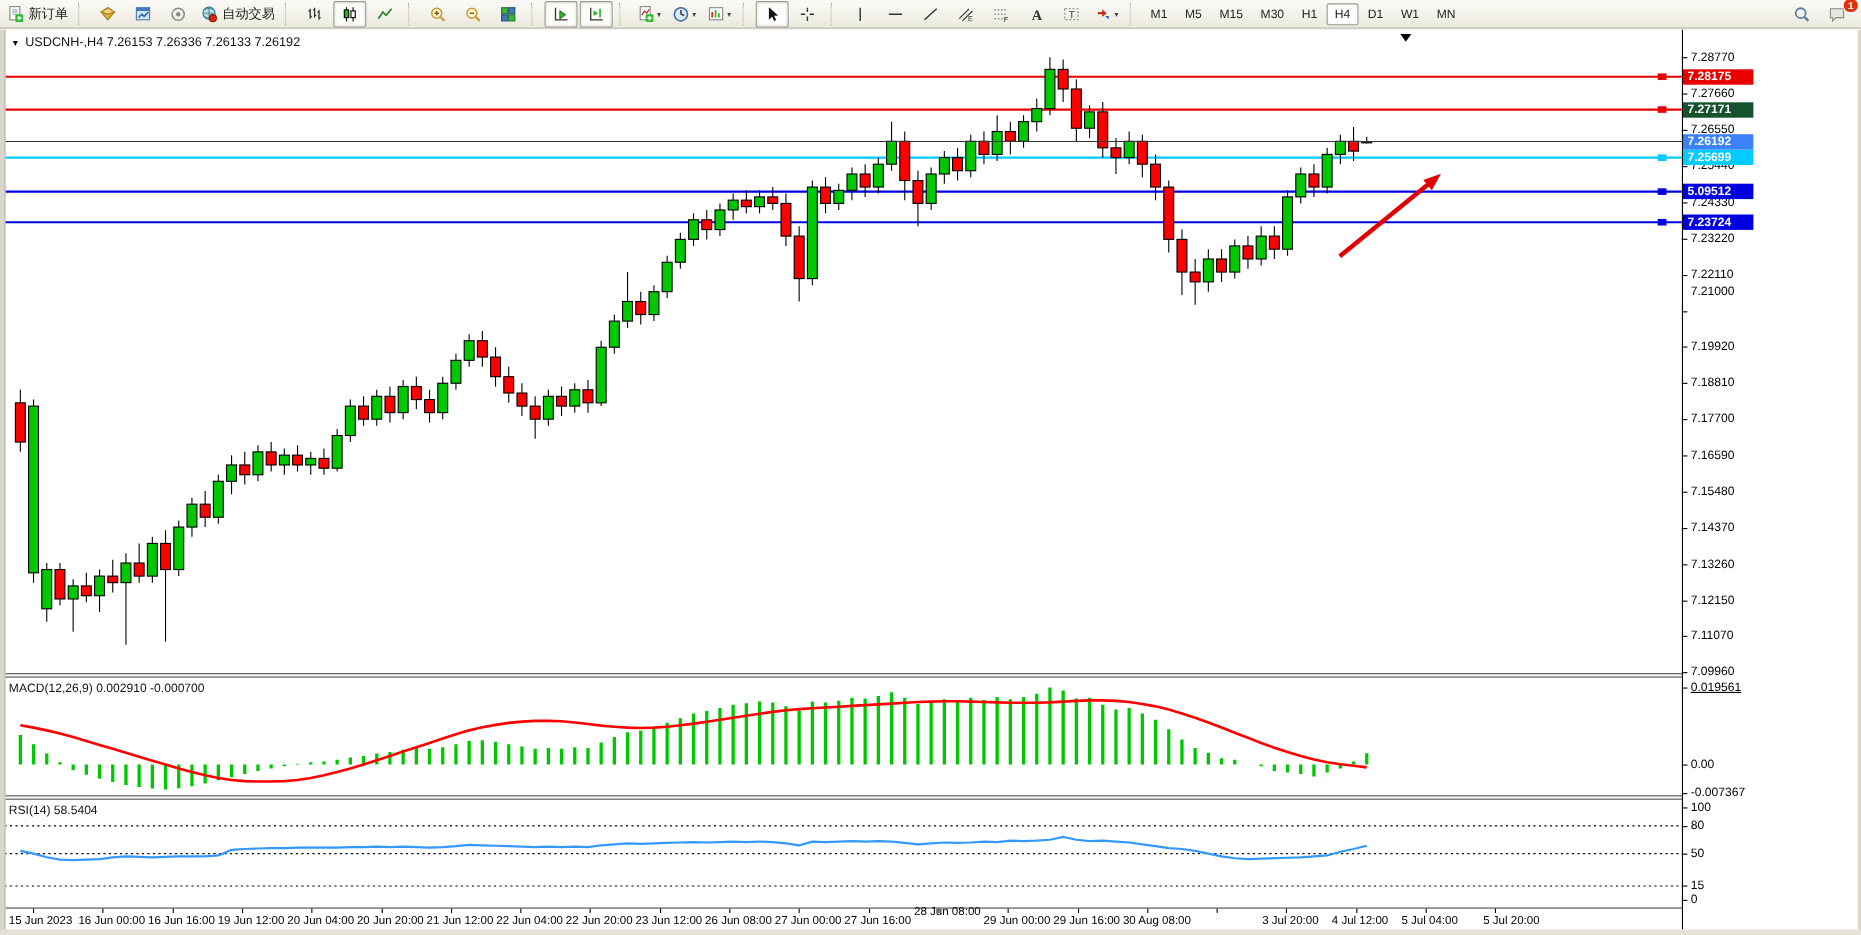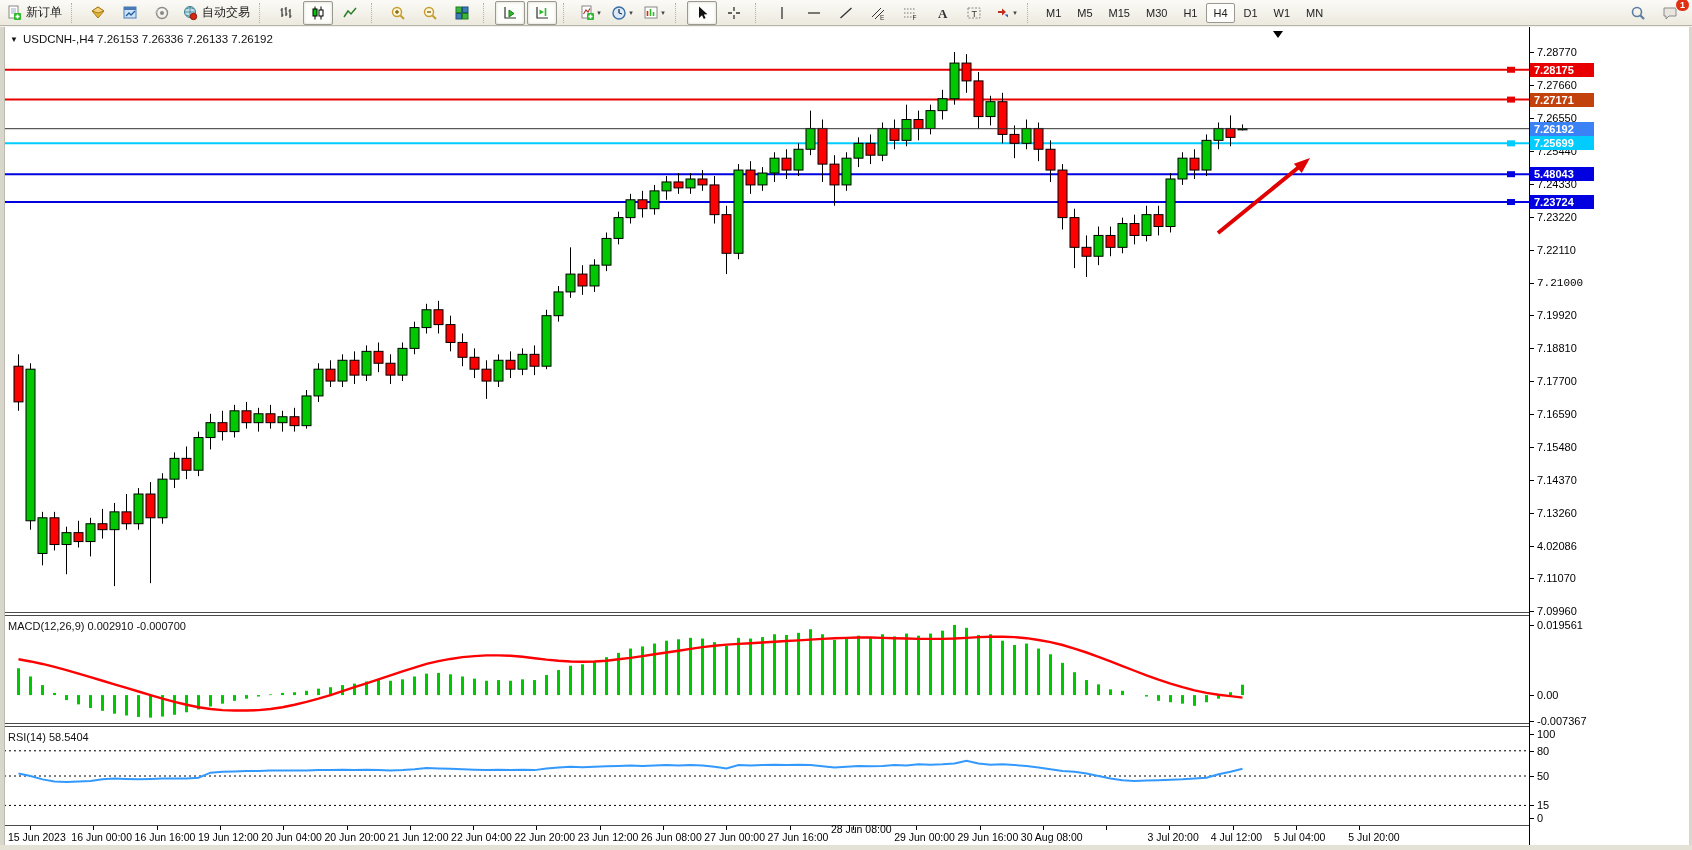--- a/index.html
+++ b/index.html
@@ -625,49 +625,49 @@
       <div class="ax-tick-label" style="top: 85.0519px;">7.26550</div>
       <div class="ax-tick-dash" style="top: 124.041px;"></div>
       <div class="ax-tick-label" style="top: 118.041px;">7.25440</div>
       <div class="ax-tick-dash" style="top: 157.031px;"></div>
       <div class="ax-tick-label" style="top: 151.031px;">7.24330</div>
       <div class="ax-tick-dash" style="top: 190.02px;"></div>
       <div class="ax-tick-label" style="top: 184.02px;">7.23220</div>
       <div class="ax-tick-dash" style="top: 223.009px;"></div>
       <div class="ax-tick-label" style="top: 217.009px; text-align: center;">7.22110</div>
       <div class="ax-tick-dash" style="top: 255.998px;"></div>
-      <div class="ax-tick-label" style="top: 250px; font-family: Liberation Mono, monospace;">7.21000</div>
+      <div class="ax-tick-label" style="top: 232px;">7.21000</div>
       <div class="ax-tick-dash" style="top: 288.096px;"></div>
       <div class="ax-tick-label" style="top: 282.096px;">7.19920</div>
       <div class="ax-tick-dash" style="top: 321.085px;"></div>
       <div class="ax-tick-label" style="top: 315.085px;">7.18810</div>
       <div class="ax-tick-dash" style="top: 354.075px;"></div>
       <div class="ax-tick-label" style="top: 348.075px;">7.17700</div>
       <div class="ax-tick-dash" style="top: 387.064px;"></div>
       <div class="ax-tick-label" style="top: 381.064px;">7.16590</div>
       <div class="ax-tick-dash" style="top: 420.053px;"></div>
       <div class="ax-tick-label" style="top: 414.053px;">7.15480</div>
       <div class="ax-tick-dash" style="top: 453.043px;"></div>
       <div class="ax-tick-label" style="top: 447.043px;">7.14370</div>
       <div class="ax-tick-dash" style="top: 486.032px;"></div>
       <div class="ax-tick-label" style="top: 480.032px;">7.13260</div>
       <div class="ax-tick-dash" style="top: 519.021px;"></div>
-      <div class="ax-tick-label" style="top: 513.021px;">4.02086</div>
+      <div class="ax-tick-label" style="top: 513.021px;">7.12150</div>
       <div class="ax-tick-dash" style="top: 551.119px;"></div>
       <div class="ax-tick-label" style="top: 545.119px;">7.11070</div>
       <div class="ax-tick-dash" style="top: 584.108px;"></div>
       <div class="ax-tick-label" style="top: 578.108px;">7.09960</div>
       <div class="price-tag" style="top: 35.7567px; background: rgb(232, 0, 0);">7.28175</div>
-      <div class="price-tag" style="top: 65.5957px; background: #c2410c;">7.27171</div>
+      <div class="price-tag" style="top: 65.5957px; background: #14532d;">7.27171</div>
       <div class="price-tag" style="top: 109.344px; background: rgb(0, 204, 255);">7.25699</div>
-      <div class="price-tag" style="top: 140.193px; background: rgb(0, 0, 224);">5.48043</div>
+      <div class="price-tag" style="top: 140.193px; background: rgb(0, 0, 224);">5.09512</div>
       <div class="price-tag" style="top: 168.041px; background: rgb(0, 0, 224);">7.23724</div>
       <div class="price-tag" style="top: 94.6917px; background: #3b82f6;">7.26192</div>
       <div class="ax-tick-dash" style="top: 598.086px;"></div>
-      <div class="ax-tick-label" style="top: 592.086px;">0.019561</div>
+      <div class="ax-tick-label" style="top: 592.086px; text-decoration: underline;">0.019561</div>
       <div class="ax-tick-dash" style="top: 668.087px;"></div>
       <div class="ax-tick-label" style="top: 662.087px;">0.00</div>
       <div class="ax-tick-dash" style="top: 694.45px;"></div>
       <div class="ax-tick-label" style="top: 688.45px;">-0.007367</div>
       <div class="ax-tick-dash" style="top: 706.976px;"></div>
       <div class="ax-tick-label" style="top: 700.976px;">100</div>
       <div class="ax-tick-dash" style="top: 723.786px;"></div>
       <div class="ax-tick-label" style="top: 717.786px;">80</div>
       <div class="ax-tick-dash" style="top: 749px;"></div>
       <div class="ax-tick-label" style="top: 743px;">50</div>

